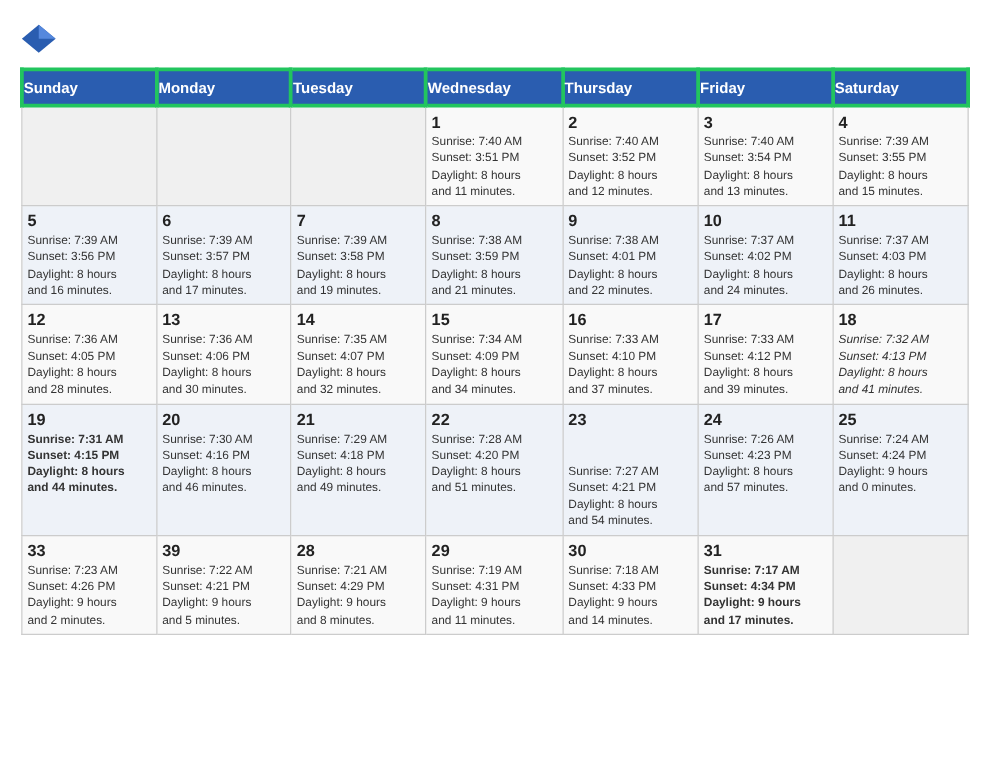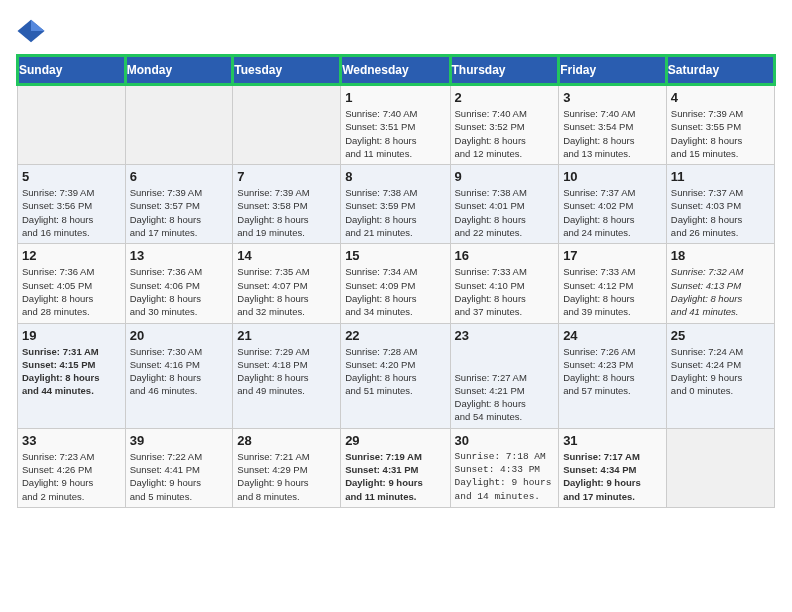--- a/index.html
+++ b/index.html
@@ -322,41 +322,41 @@
         <td>
           <div class="day-number">33</div>
           <div class="day-info" style="white-space: pre-line;">Sunrise: 7:23 AM
 Sunset: 4:26 PM
 Daylight: 9 hours
 and 2 minutes.</div>
         </td>
         <td>
           <div class="day-number">39</div>
           <div class="day-info" style="white-space: pre-line;">Sunrise: 7:22 AM
-Sunset: 4:41 PM
+Sunset: 4:21 PM
 Daylight: 9 hours
 and 5 minutes.</div>
         </td>
         <td>
           <div class="day-number">28</div>
           <div class="day-info" style="white-space: pre-line;">Sunrise: 7:21 AM
 Sunset: 4:29 PM
 Daylight: 9 hours
 and 8 minutes.</div>
         </td>
         <td>
           <div class="day-number">29</div>
-          <div class="day-info" style="white-space: pre-line; font-weight: bold;">Sunrise: 7:19 AM
+          <div class="day-info" style="white-space: pre-line;">Sunrise: 7:19 AM
 Sunset: 4:31 PM
 Daylight: 9 hours
 and 11 minutes.</div>
         </td>
         <td>
           <div class="day-number">30</div>
-          <div class="day-info" style="white-space: pre-line; font-family: Liberation Mono, monospace;">Sunrise: 7:18 AM
+          <div class="day-info" style="white-space: pre-line;">Sunrise: 7:18 AM
 Sunset: 4:33 PM
 Daylight: 9 hours
 and 14 minutes.</div>
         </td>
         <td>
           <div class="day-number">31</div>
           <div class="day-info" style="white-space: pre-line; font-weight: bold;">Sunrise: 7:17 AM
 Sunset: 4:34 PM
 Daylight: 9 hours
 and 17 minutes.</div>

